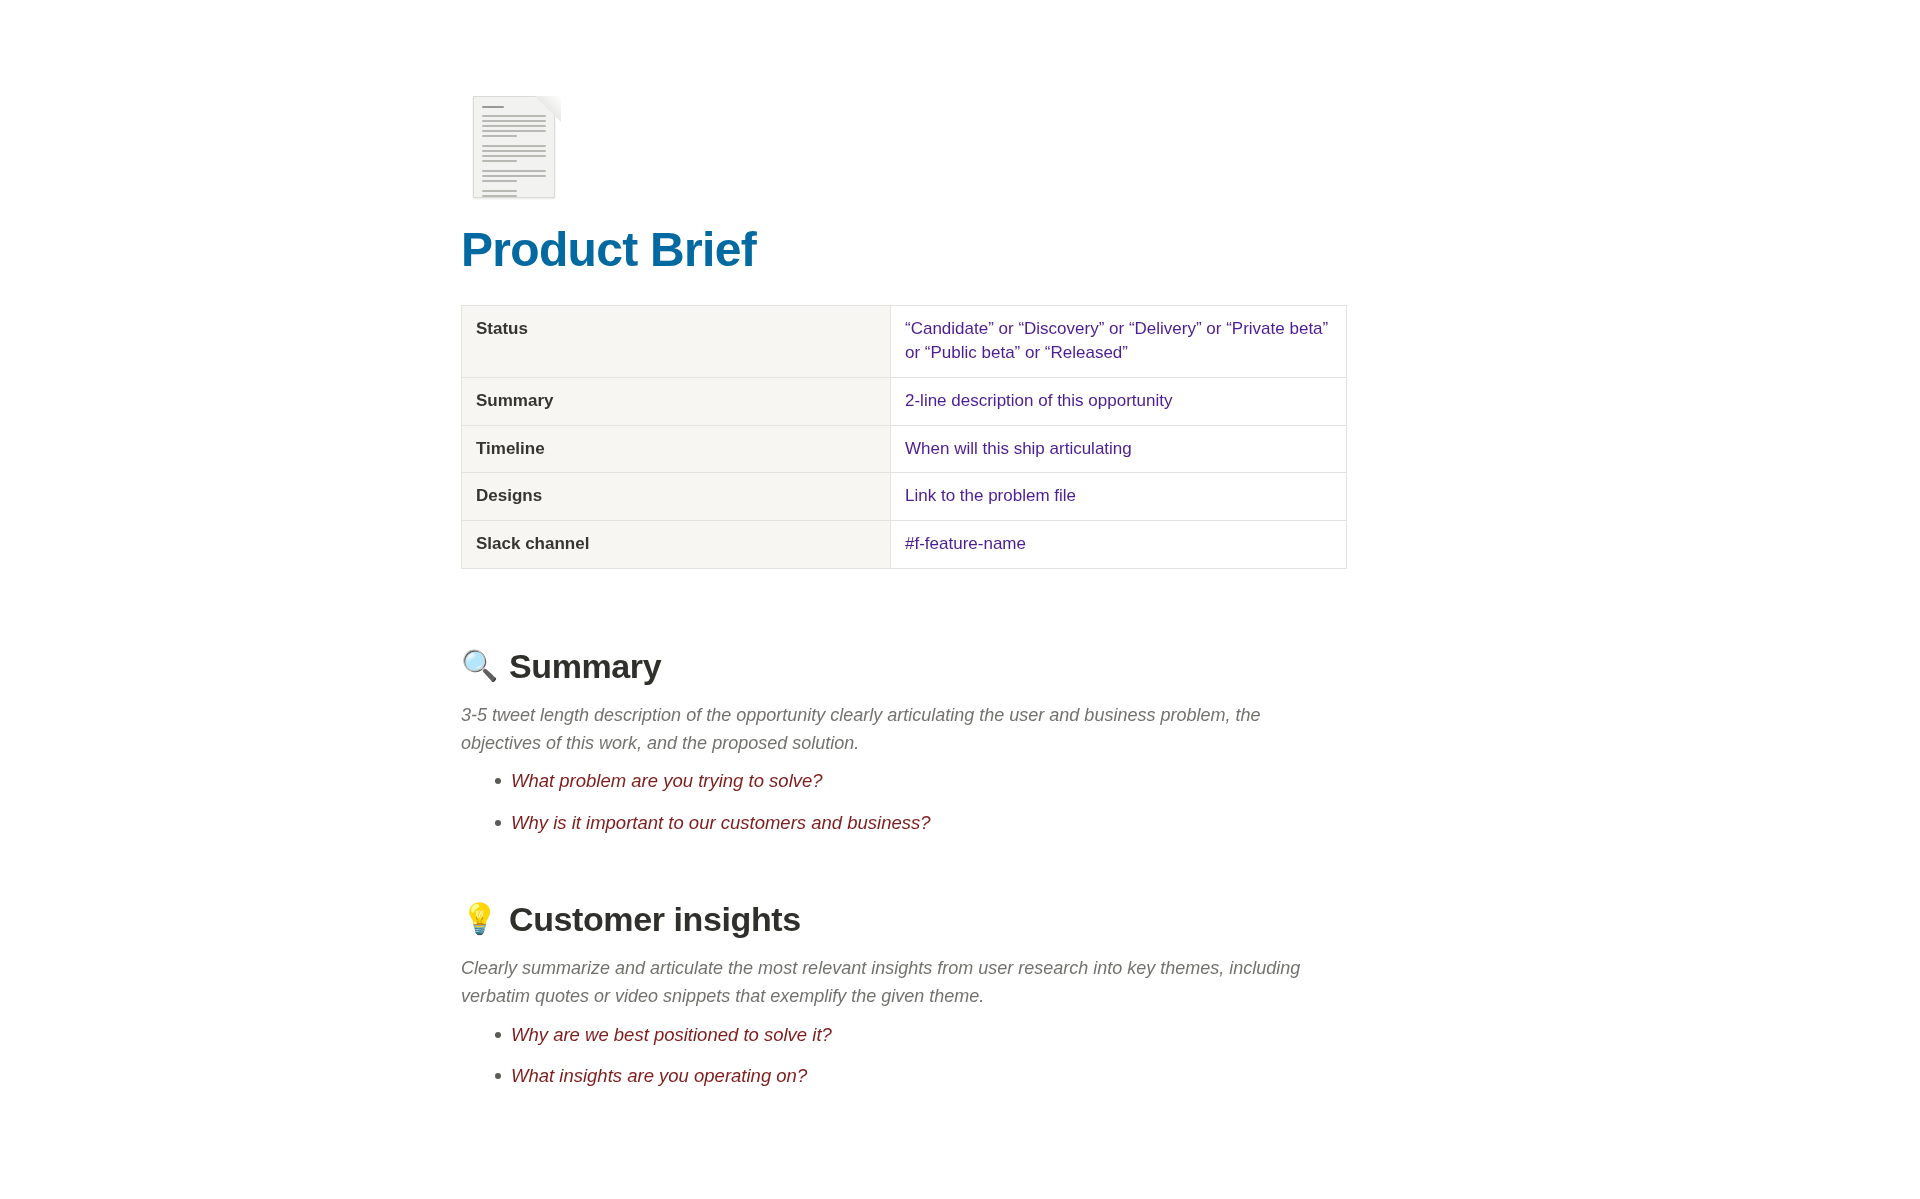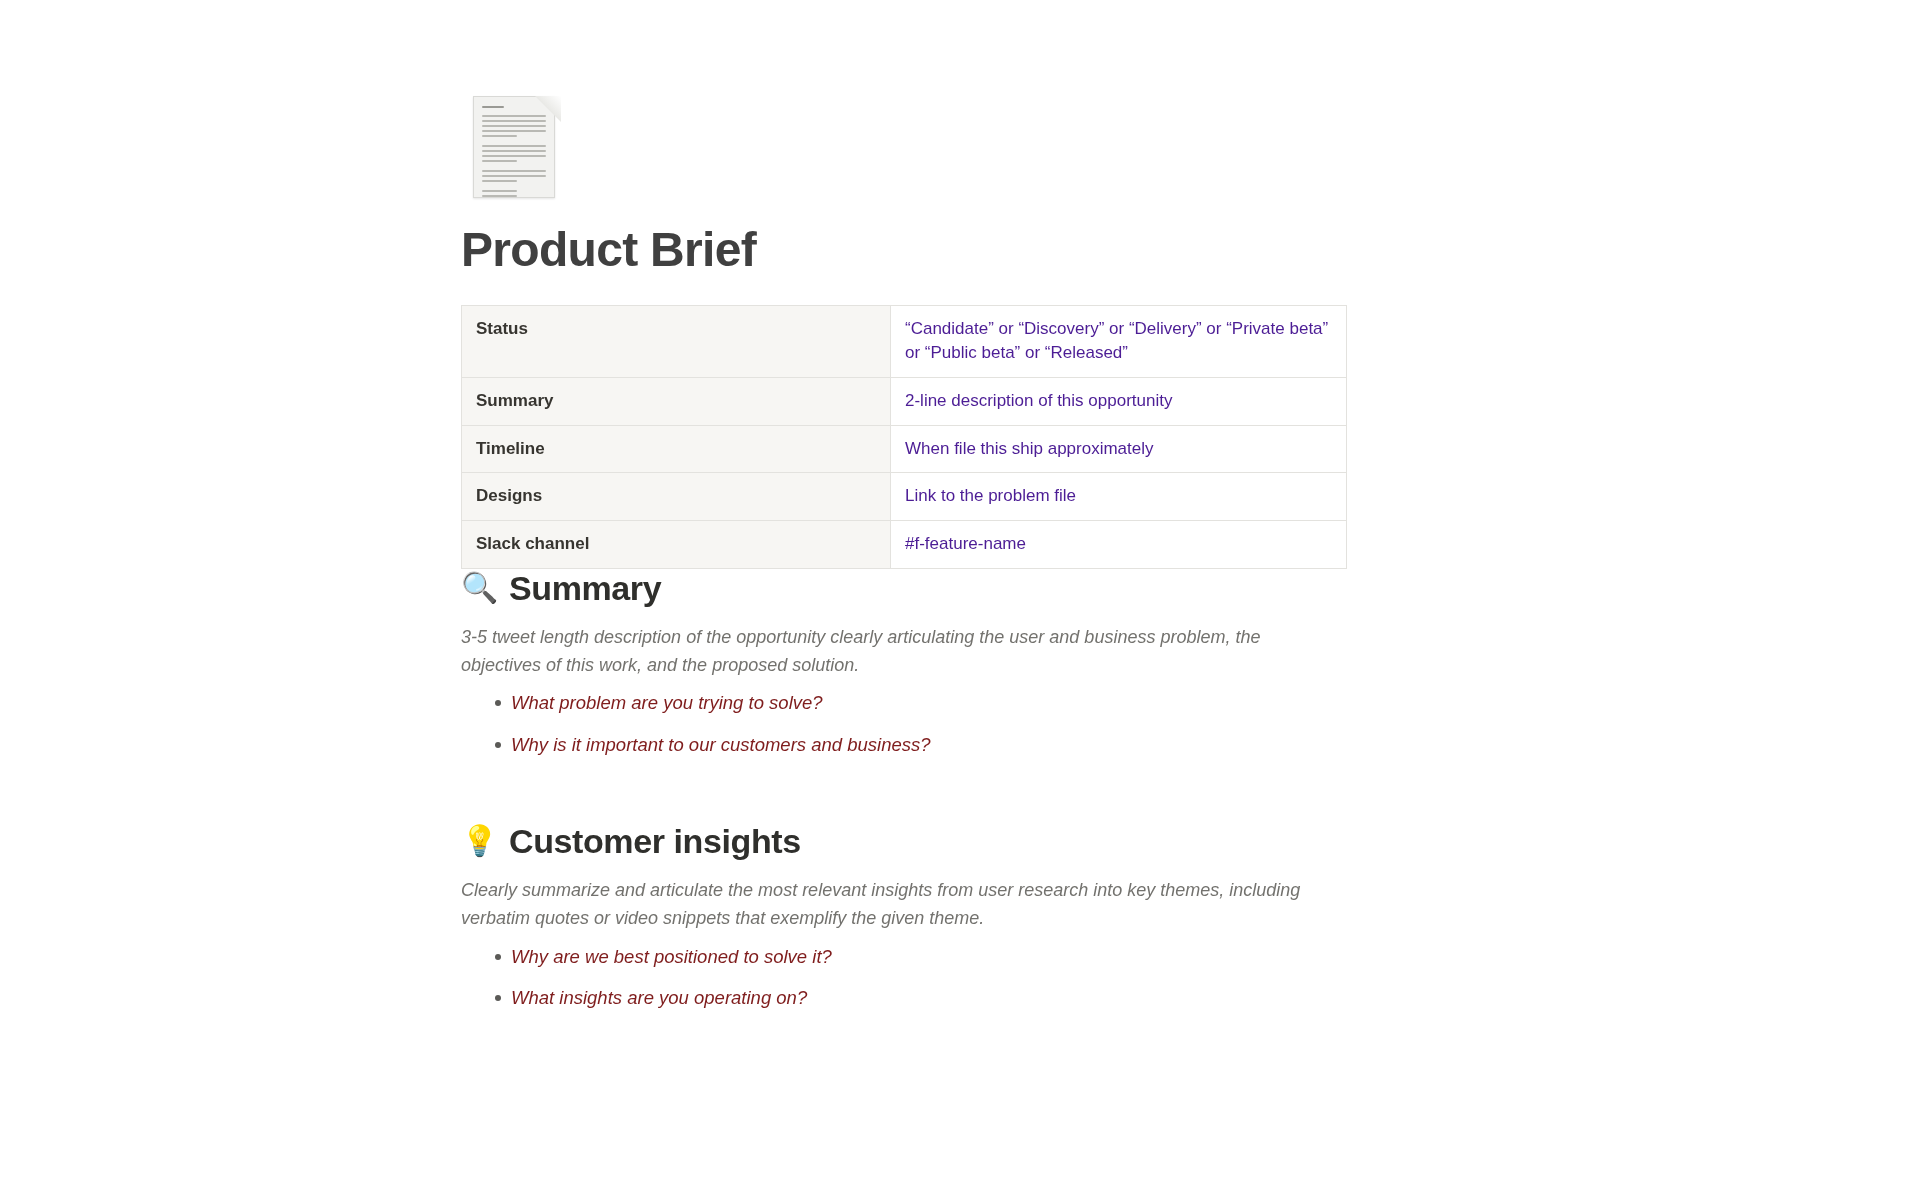--- a/index.html
+++ b/index.html
@@ -72,28 +72,29 @@
   .doc-icon .ln.gap { margin-bottom: 8px; }
   .doc-icon .ln.title { background: #9a9a95; width: 35%; margin-bottom: 7px; }
 
   
   h1.doc-title {
     font-size: 48px;
     line-height: 1.1;
     font-weight: 700;
     margin: 0 0 28px 0;
     letter-spacing: -0.7px;
-    color: #404040;
+    color: #0369a1;
   }
 
   
   table.props {
     border-collapse: collapse;
     width: 886px;
     table-layout: fixed;
+    margin-bottom: 78px;
     font-size: 17px;
   }
   table.props td {
     border: 1px solid #e3e2de;
     padding: 11px 14px;
     vertical-align: top;
     line-height: 1.45;
   }
   table.props td.key {
     width: 400px;
@@ -194,21 +195,21 @@
         <tr>
           <td class="key">Status</td>
           <td class="val">“Candidate” or “Discovery” or “Delivery” or “Private beta” or “Public beta” or “Released”</td>
         </tr>
         <tr>
           <td class="key">Summary</td>
           <td class="val">2-line description of this opportunity</td>
         </tr>
         <tr>
           <td class="key">Timeline</td>
-          <td class="val">When file this ship approximately</td>
+          <td class="val">When will this ship articulating</td>
         </tr>
         <tr>
           <td class="key">Designs</td>
           <td class="val">Link to the problem file</td>
         </tr>
         <tr>
           <td class="key">Slack channel</td>
           <td class="val">#f-feature-name</td>
         </tr>
       </tbody>

